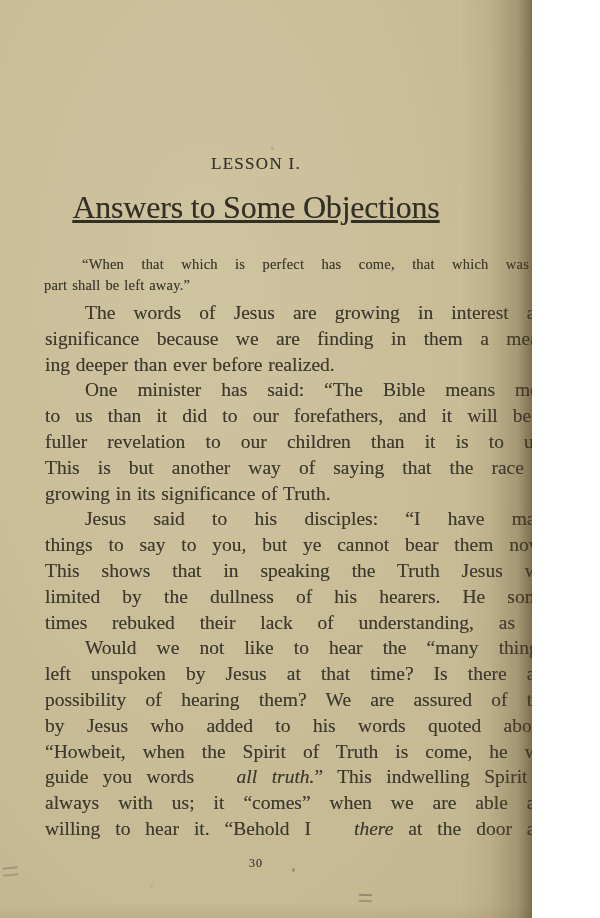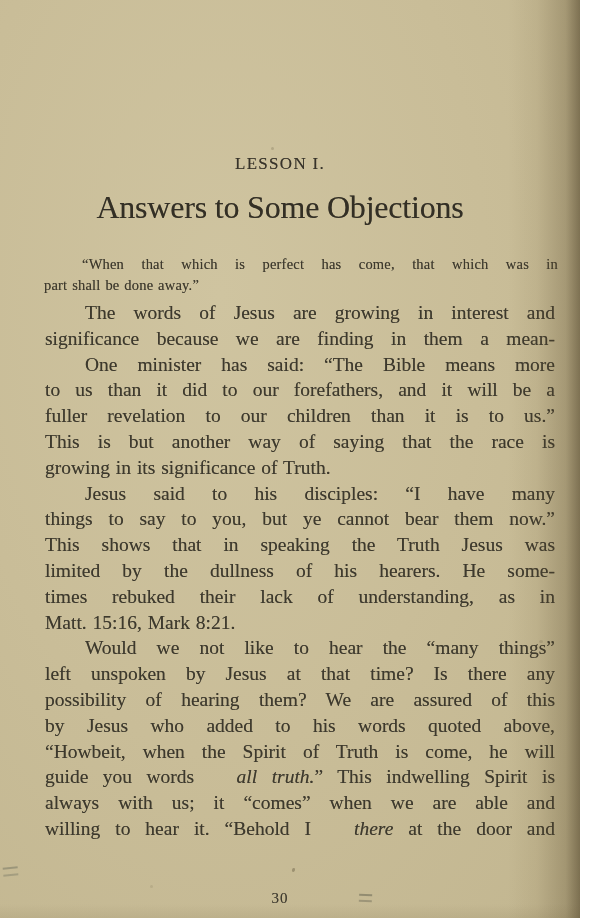--- a/index.html
+++ b/index.html
@@ -1,18 +1,18 @@
 <!DOCTYPE html>
 <html><head>
 <meta charset="utf-8">
 <style>
   html, body { margin: 0; padding: 0; }
   .page {
     position: relative;
-    width: 580px;
+    width: 532px;
     height: 918px;
     overflow: hidden;
     background: radial-gradient(ellipse at 38% 32%, #cfc4a0 0%, #c9bd98 52%, #c2b690 100%);
     font-family: "Liberation Serif", serif;
     color: #3d392d;
     text-shadow: 0 0 0.5px rgba(61,57,45,0.55);
   }
   .edge-right {
     position: absolute; top: 0; right: 0; width: 72px; height: 100%;
     background: linear-gradient(to right,
@@ -31,39 +31,40 @@
     position: absolute; top: 154px; left: 0; right: 20px;
     text-align: center;
     font-size: 17px; letter-spacing: 1.3px;
     color: #37332a;
   }
   .title {
     position: absolute; top: 189px; left: 0; right: 20px;
     text-align: center;
     font-size: 32px; letter-spacing: -0.2px;
     color: #332f25;
+    text-decoration: underline;
   }
   .epigraph {
     position: absolute; top: 254px; left: 44px; width: 514px;
     font-size: 14.5px; line-height: 20.5px; letter-spacing: 0.2px;
     color: #3d392d;
   }
   .body-text {
     position: absolute; top: 300px; left: 45px; width: 510px;
     font-size: 19.5px; line-height: 25.8px;
   }
   .line { text-align: justify; text-align-last: justify; word-spacing: 1px; }
   .line.first { text-indent: 40px; }
   .line.end { text-align-last: left; }
   .epigraph .line.first { text-indent: 38px; }
   .it { font-style: italic; margin-left: 28px; }
   .pagenum {
-    position: absolute; top: 890px; left: 0; right: 20px;
+    position: absolute; top: 856px; left: 0; right: 20px;
     text-align: center;
-    font-size: 15px; letter-spacing: 1px;
+    font-size: 12px; letter-spacing: 1px;
     color: #403c30;
   }
   .smudge {
     position: absolute; pointer-events: none;
   }
   .smudge-eq-left {
     left: 3px; top: 867px; width: 15px; height: 5px;
     border-top: 2px solid rgba(70,78,70,0.32);
     border-bottom: 2px solid rgba(70,78,70,0.26);
     transform: rotate(-5deg);
@@ -81,41 +82,41 @@
   .speck-d { left: 150px; top: 885px; width: 3px; height: 3px; opacity: .35; }
 </style>
 </head>
 <body>
 
 <div class="page">
   <div class="lesson">LESSON I.</div>
   <div class="title">Answers to Some Objections</div>
   <div class="epigraph">
       <div class="line first"><span>“When that which is perfect has come, that which was in</span></div>
-      <div class="line end"><span>part shall be done away.”</span></div>
+      <div class="line end"><span>part shall be left away.”</span></div>
     </div>
   <div class="body-text">
       <div>
         <div class="line first"><span>The words of Jesus are growing in interest and</span></div>
         <div class="line"><span>significance because we are finding in them a mean-</span></div>
+        <div class="line end"><span>ing deeper than ever before realized.</span></div>
       </div>
       <div>
         <div class="line first"><span>One minister has said: “The Bible means more</span></div>
         <div class="line"><span>to us than it did to our forefathers, and it will be a</span></div>
         <div class="line"><span>fuller revelation to our children than it is to us.”</span></div>
         <div class="line"><span>This is but another way of saying that the race is</span></div>
         <div class="line end"><span>growing in its significance of Truth.</span></div>
       </div>
       <div>
         <div class="line first"><span>Jesus said to his disciples: “I have many</span></div>
         <div class="line"><span>things to say to you, but ye cannot bear them now.”</span></div>
         <div class="line"><span>This shows that in speaking the Truth Jesus was</span></div>
         <div class="line"><span>limited by the dullness of his hearers. He some-</span></div>
         <div class="line"><span>times rebuked their lack of understanding, as in</span></div>
-        <div class="line end"><span>Matt. 15:16, Mark 8:21.</span></div>
       </div>
       <div>
         <div class="line first"><span>Would we not like to hear the “many things”</span></div>
         <div class="line"><span>left unspoken by Jesus at that time? Is there any</span></div>
         <div class="line"><span>possibility of hearing them? We are assured of this</span></div>
         <div class="line"><span>by Jesus who added to his words quoted above,</span></div>
         <div class="line"><span>“Howbeit, when the Spirit of Truth is come, he will</span></div>
         <div class="line"><span>guide you words </span><span class="it">all truth.</span><span>” This indwelling Spirit is</span></div>
         <div class="line"><span>always with us; it “comes” when we are able and</span></div>
         <div class="line"><span>willing to hear it. “Behold I </span><span class="it">there</span><span> at the door and</span></div>

